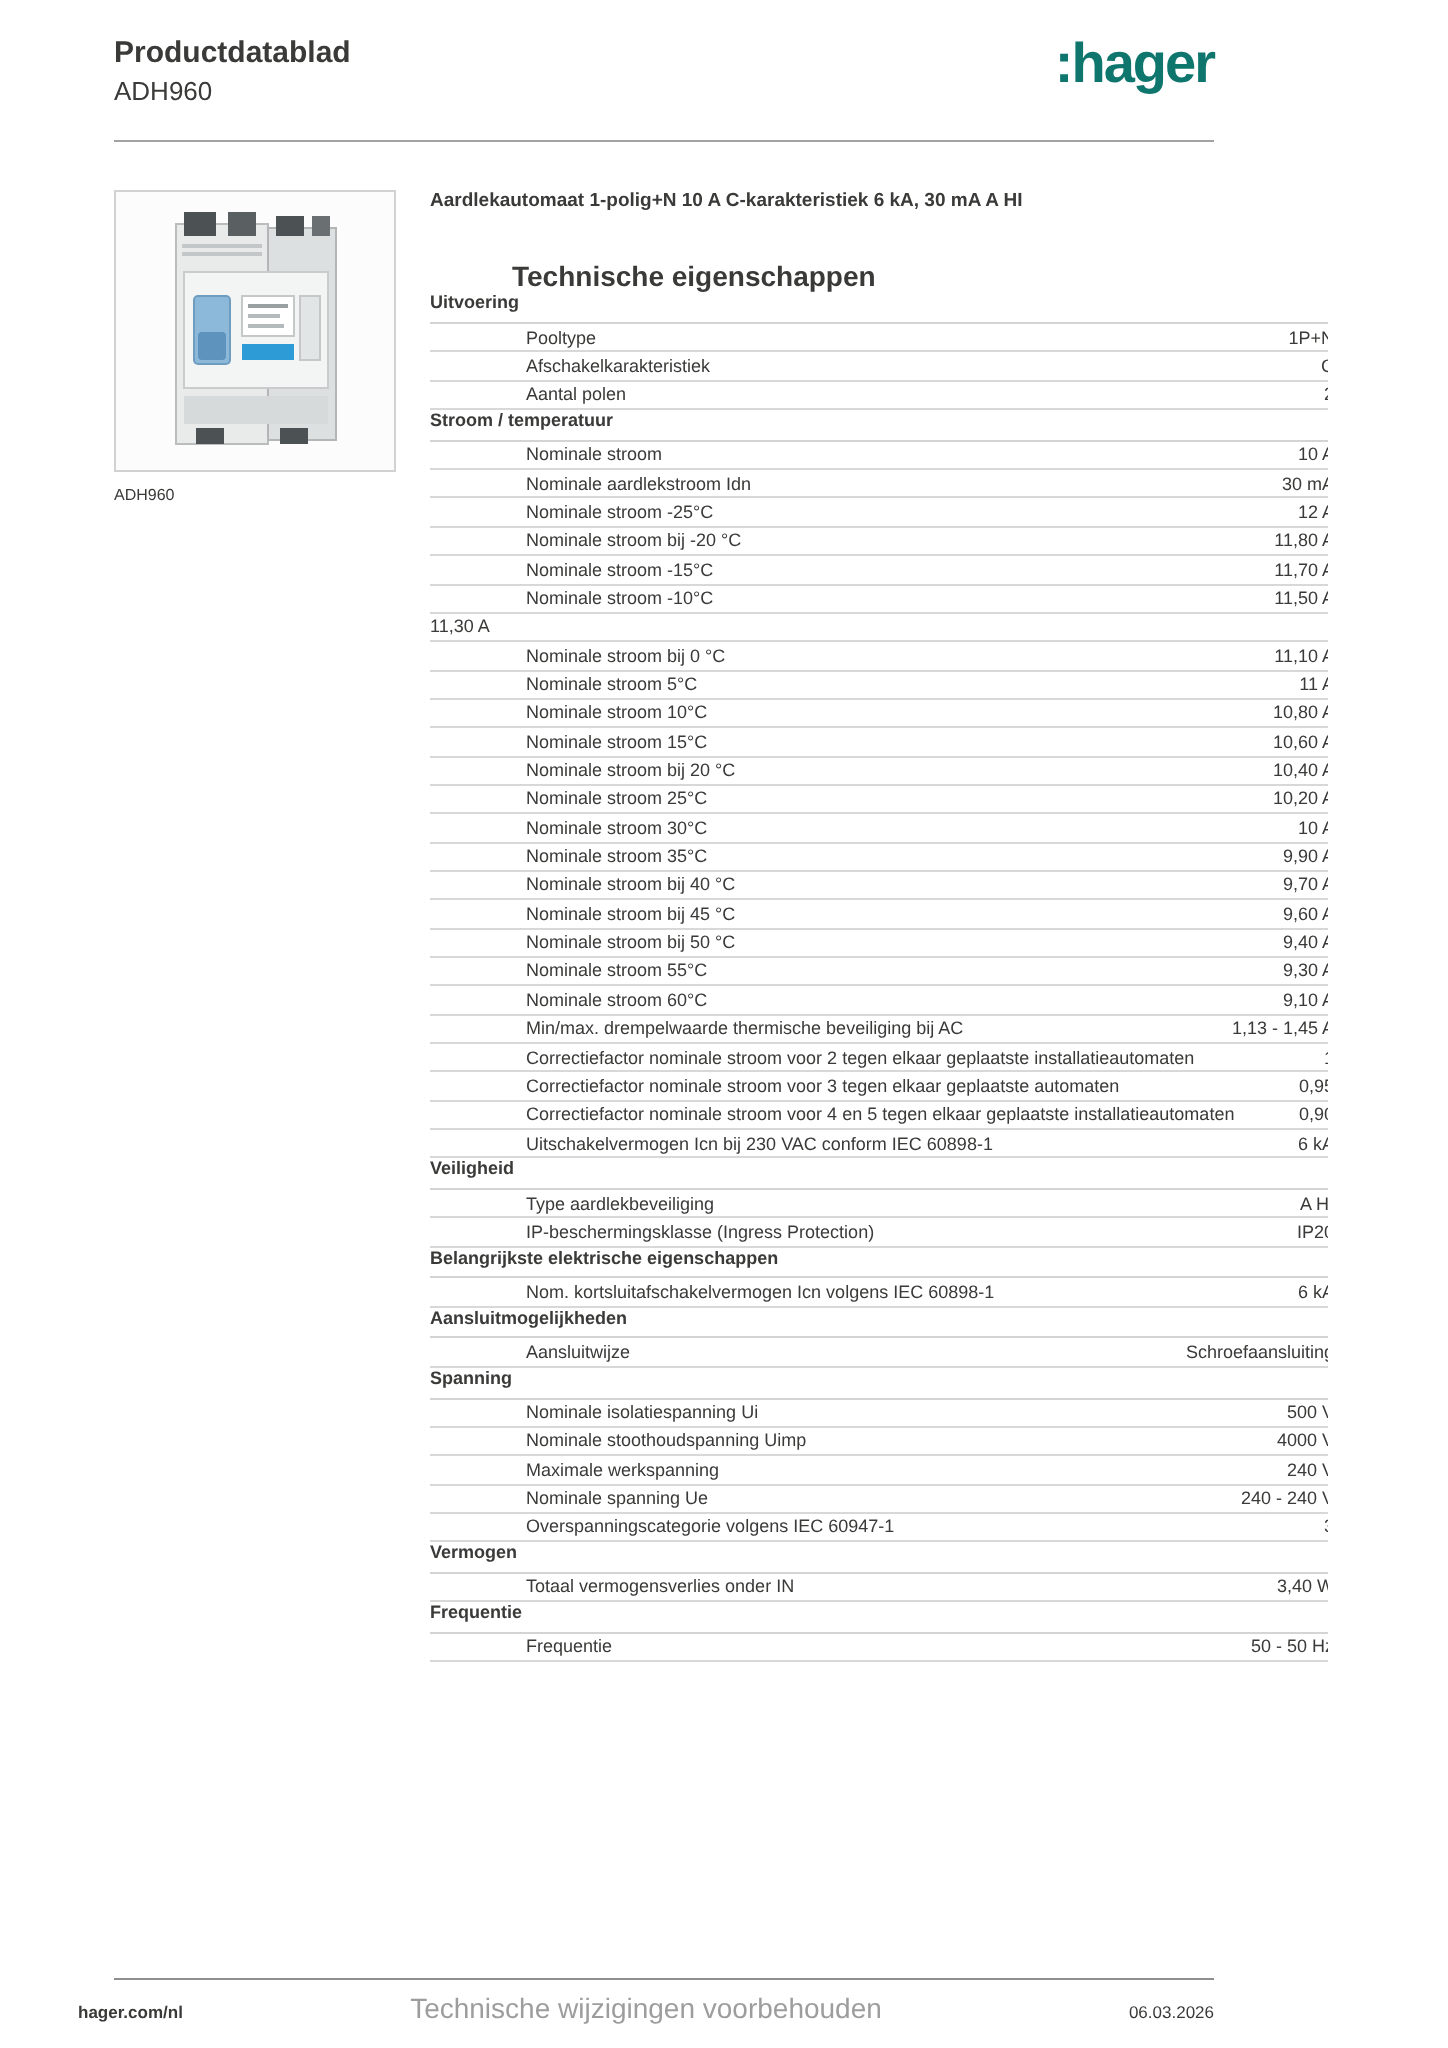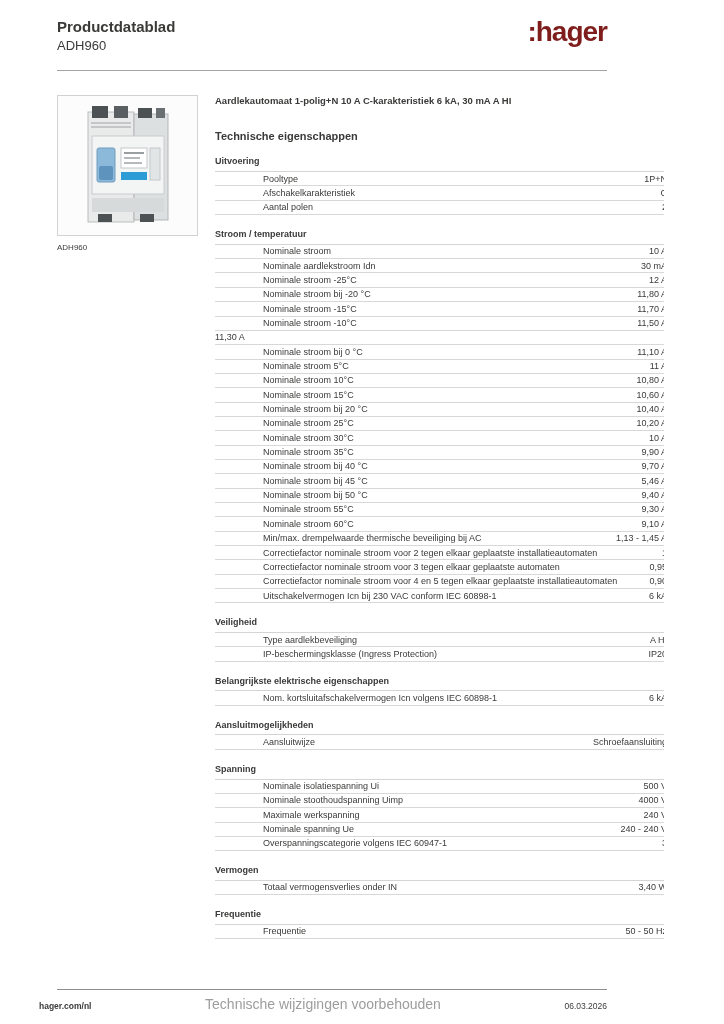--- a/index.html
+++ b/index.html
@@ -21,21 +21,21 @@
   .header {
     position: absolute;
     top: 18px; left: 57px; right: 57px;
     display: flex;
     justify-content: space-between;
     align-items: flex-start;
   }
   .doc-title { font-size: 15px; font-weight: bold; margin: 0; line-height: 1.2; }
   .doc-subtitle { font-size: 13px; margin-top: 3px; line-height: 1.1; }
   .logo {
-    color: #7f1d1d;
+    color: #0f766e;
     font-weight: bold;
     font-size: 28px;
     line-height: 1;
     letter-spacing: -1px;
   }
   .header-rule {
     position: absolute;
     top: 70px; left: 57px; right: 57px;
     border-top: 1px solid #a3a3a3;
   }
@@ -54,23 +54,23 @@
     font-size: 8px;
   }
 
   
   .content {
     position: absolute;
     top: 95px; left: 215px;
     width: 452px;
   }
   .product-title { font-size: 9.5px; font-weight: bold; line-height: 1.2; }
-  .tech-title { font-size: 11px; font-weight: bold; margin-top: 24px; }
-
-  .spec-section { margin-top: 14px; }
+  .tech-title { font-size: 14px; font-weight: bold; margin-top: 24px; margin-left: 41px; }
+
+  .spec-section { }
   .section-title {
     font-size: 9px; font-weight: bold;
     margin: 0;
     padding-bottom: 3px;
     border-bottom: 1px solid #d4d4d4;
     line-height: 1.3;
   }
   .spec-row {
     display: flex;
     justify-content: space-between;
@@ -251,21 +251,21 @@
     <span class="value">9,90 A</span>
   </div>
 
   <div class="spec-row">
     <span class="label">Nominale stroom bij 40 °C</span>
     <span class="value">9,70 A</span>
   </div>
 
   <div class="spec-row">
     <span class="label">Nominale stroom bij 45 °C</span>
-    <span class="value">5,46 A</span>
+    <span class="value">9,60 A</span>
   </div>
 
   <div class="spec-row">
     <span class="label">Nominale stroom bij 50 °C</span>
     <span class="value">9,40 A</span>
   </div>
 
   <div class="spec-row">
     <span class="label">Nominale stroom 55°C</span>
     <span class="value">9,30 A</span>

